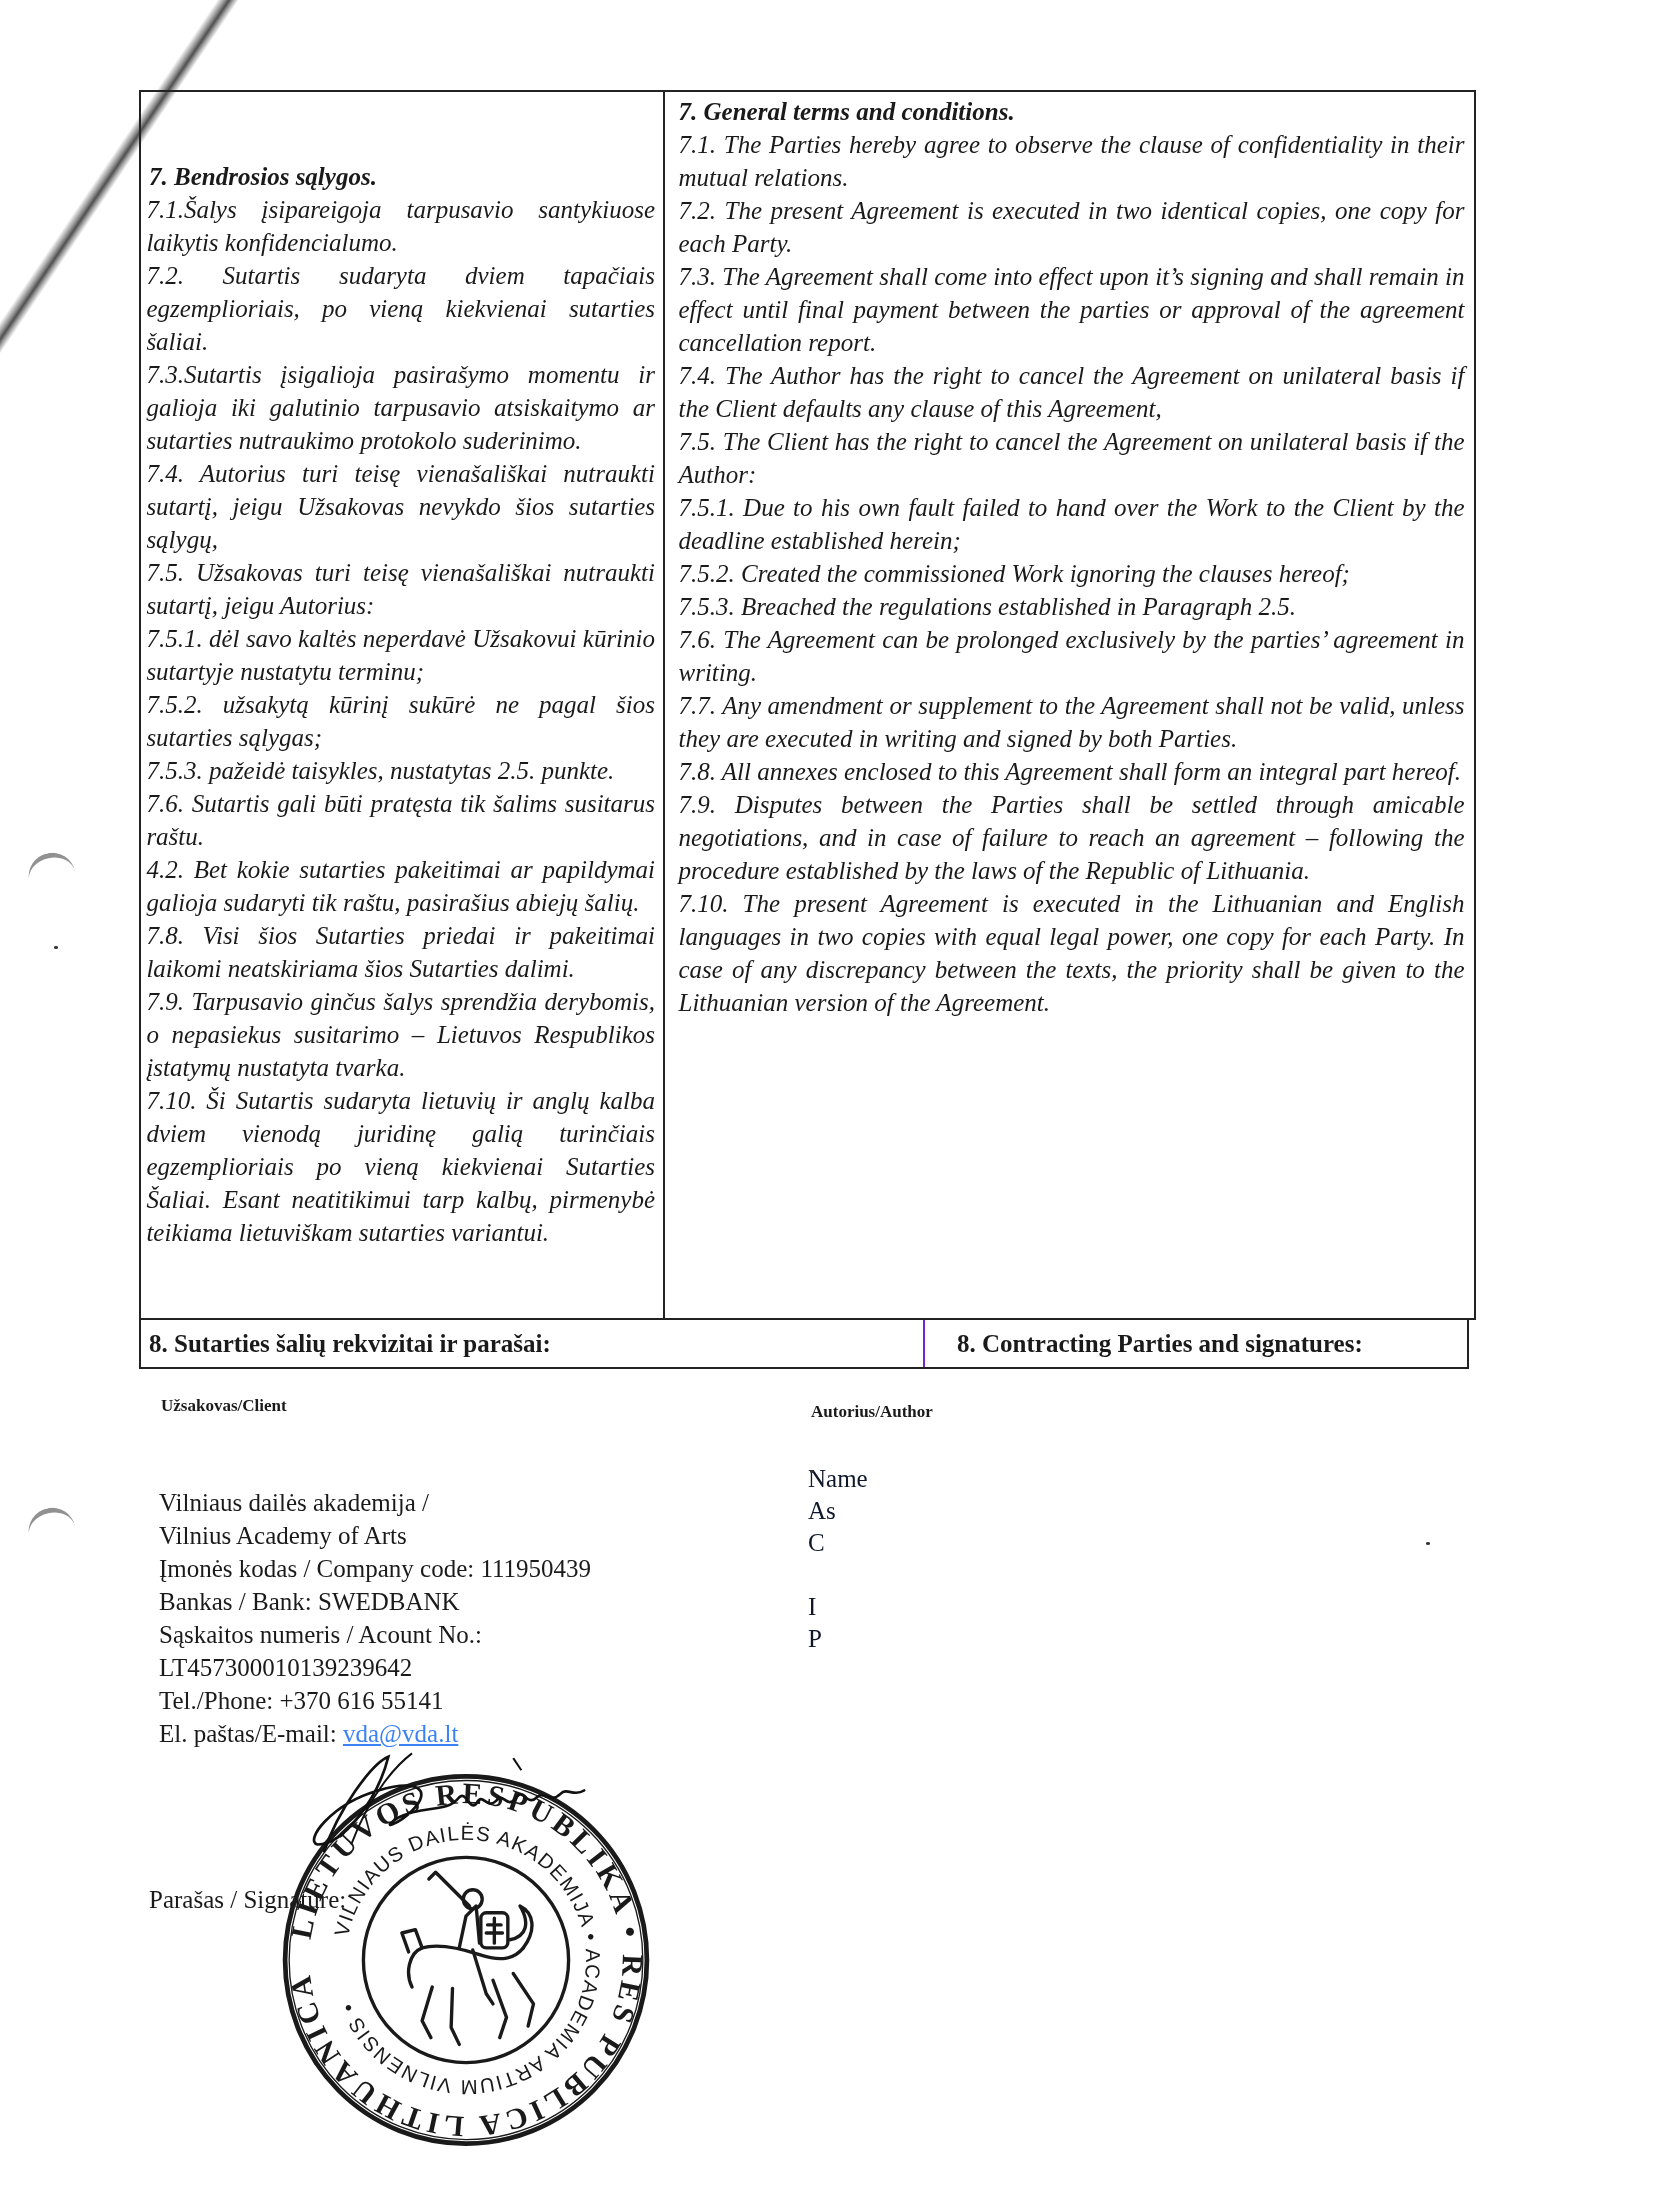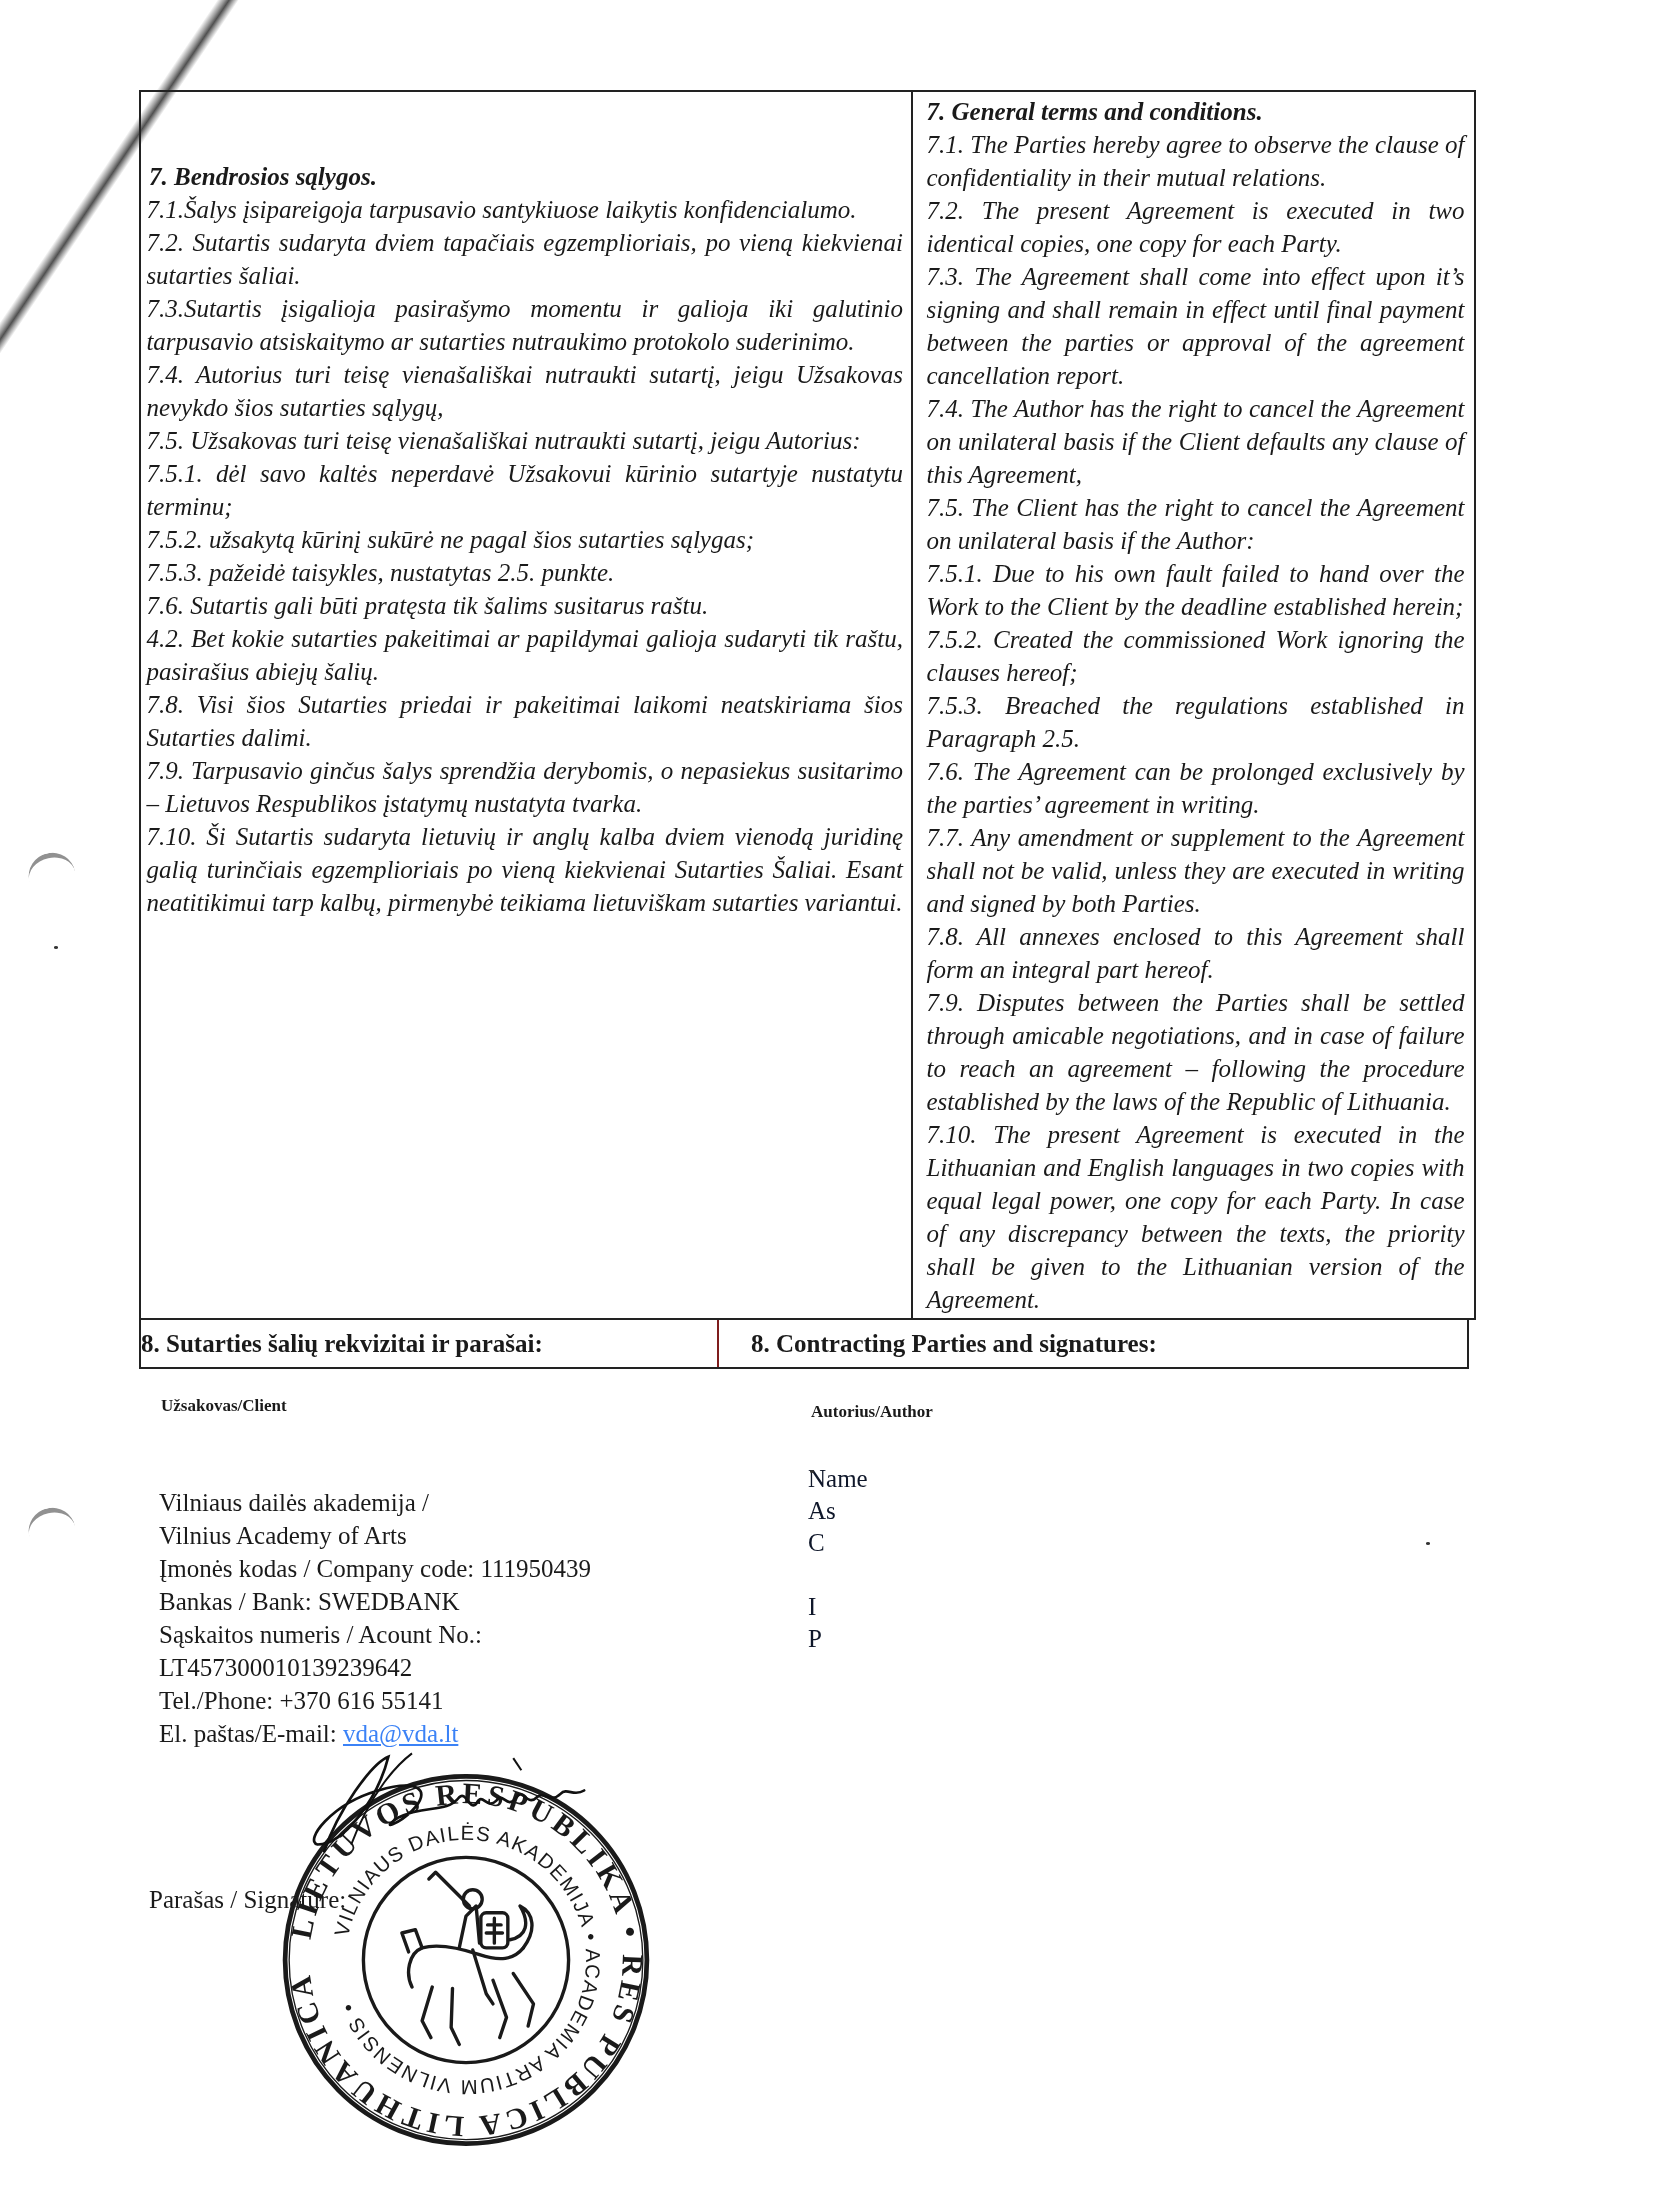--- a/index.html
+++ b/index.html
@@ -11,30 +11,30 @@
                  background: linear-gradient(90deg, rgba(120,120,120,0) 0%, #8a8a8a 35%, #3c3c3c 55%, #9a9a9a 75%, rgba(150,150,150,0) 100%);
                  transform-origin: top left; transform: translate(267px, 0px) rotate(34deg); opacity: .9; }
   .hole { position: absolute; width: 47px; height: 26px; border-top: 5.4px solid #6d6d6d;
           border-radius: 41px 41px 0 0; transform: rotate(-12deg); opacity: .75; }
   .speck { position: absolute; width: 4px; height: 2.7px; background: #333; border-radius: 50%; }
 
   
   .terms { position: absolute; left: 139px; top: 90px; width: 1337px; height: 1230px;
            border: 2px solid #222; box-sizing: border-box; display: flex; }
   .col { box-sizing: border-box; padding: 0 0 0 0; font-style: italic; }
-  .col-lt { width: 772px; border-right: 2px solid #222; padding: 68px 8px 0 5.4px; }
+  .col-lt { width: 524px; border-right: 2px solid #222; padding: 68px 8px 0 5.4px; }
   .col-en { flex: 1; padding: 2.7px 9.5px 0 13.5px; }
   .col p { margin: 0; font-size: 25px; line-height: 33px; text-align: justify; }
   .col p.h { font-weight: bold; }
   .col-lt p.h { padding-left: 2.7px; }
 
   .row8 { position: absolute; left: 139px; top: 1318px; width: 1330px; height: 51px;
           border: 2px solid #222; border-top-width: 2.7px; box-sizing: border-box; display: flex; }
   .row8 div { box-sizing: border-box; font-weight: bold; font-size: 25px; line-height: 47px; }
-  .row8 .c1 { width: 578px; border-right: 2px solid #7f1d1d; padding-left: 0; }
+  .row8 .c1 { width: 784px; border-right: 2px solid #6d28d9; padding-left: 8px; }
   .row8 .c2 { flex: 1; padding-left: 20px; margin-left: 12px; }
 
   
   .party-title { position: absolute; font-weight: bold; font-size: 17px; }
   .client-title { left: 161px; top: 1396px; }
   .author-title { left: 811px; top: 1402px; }
   .client-lines { position: absolute; left: 159px; top: 1454px; font-size: 25px; line-height: 33px; }
   .client-lines div { white-space: nowrap; }
   .email-link { text-decoration: underline; color: #3b82f6; }
   .author-lines { position: absolute; left: 808px; top: 1463px; font-size: 25px; line-height: 32px;

